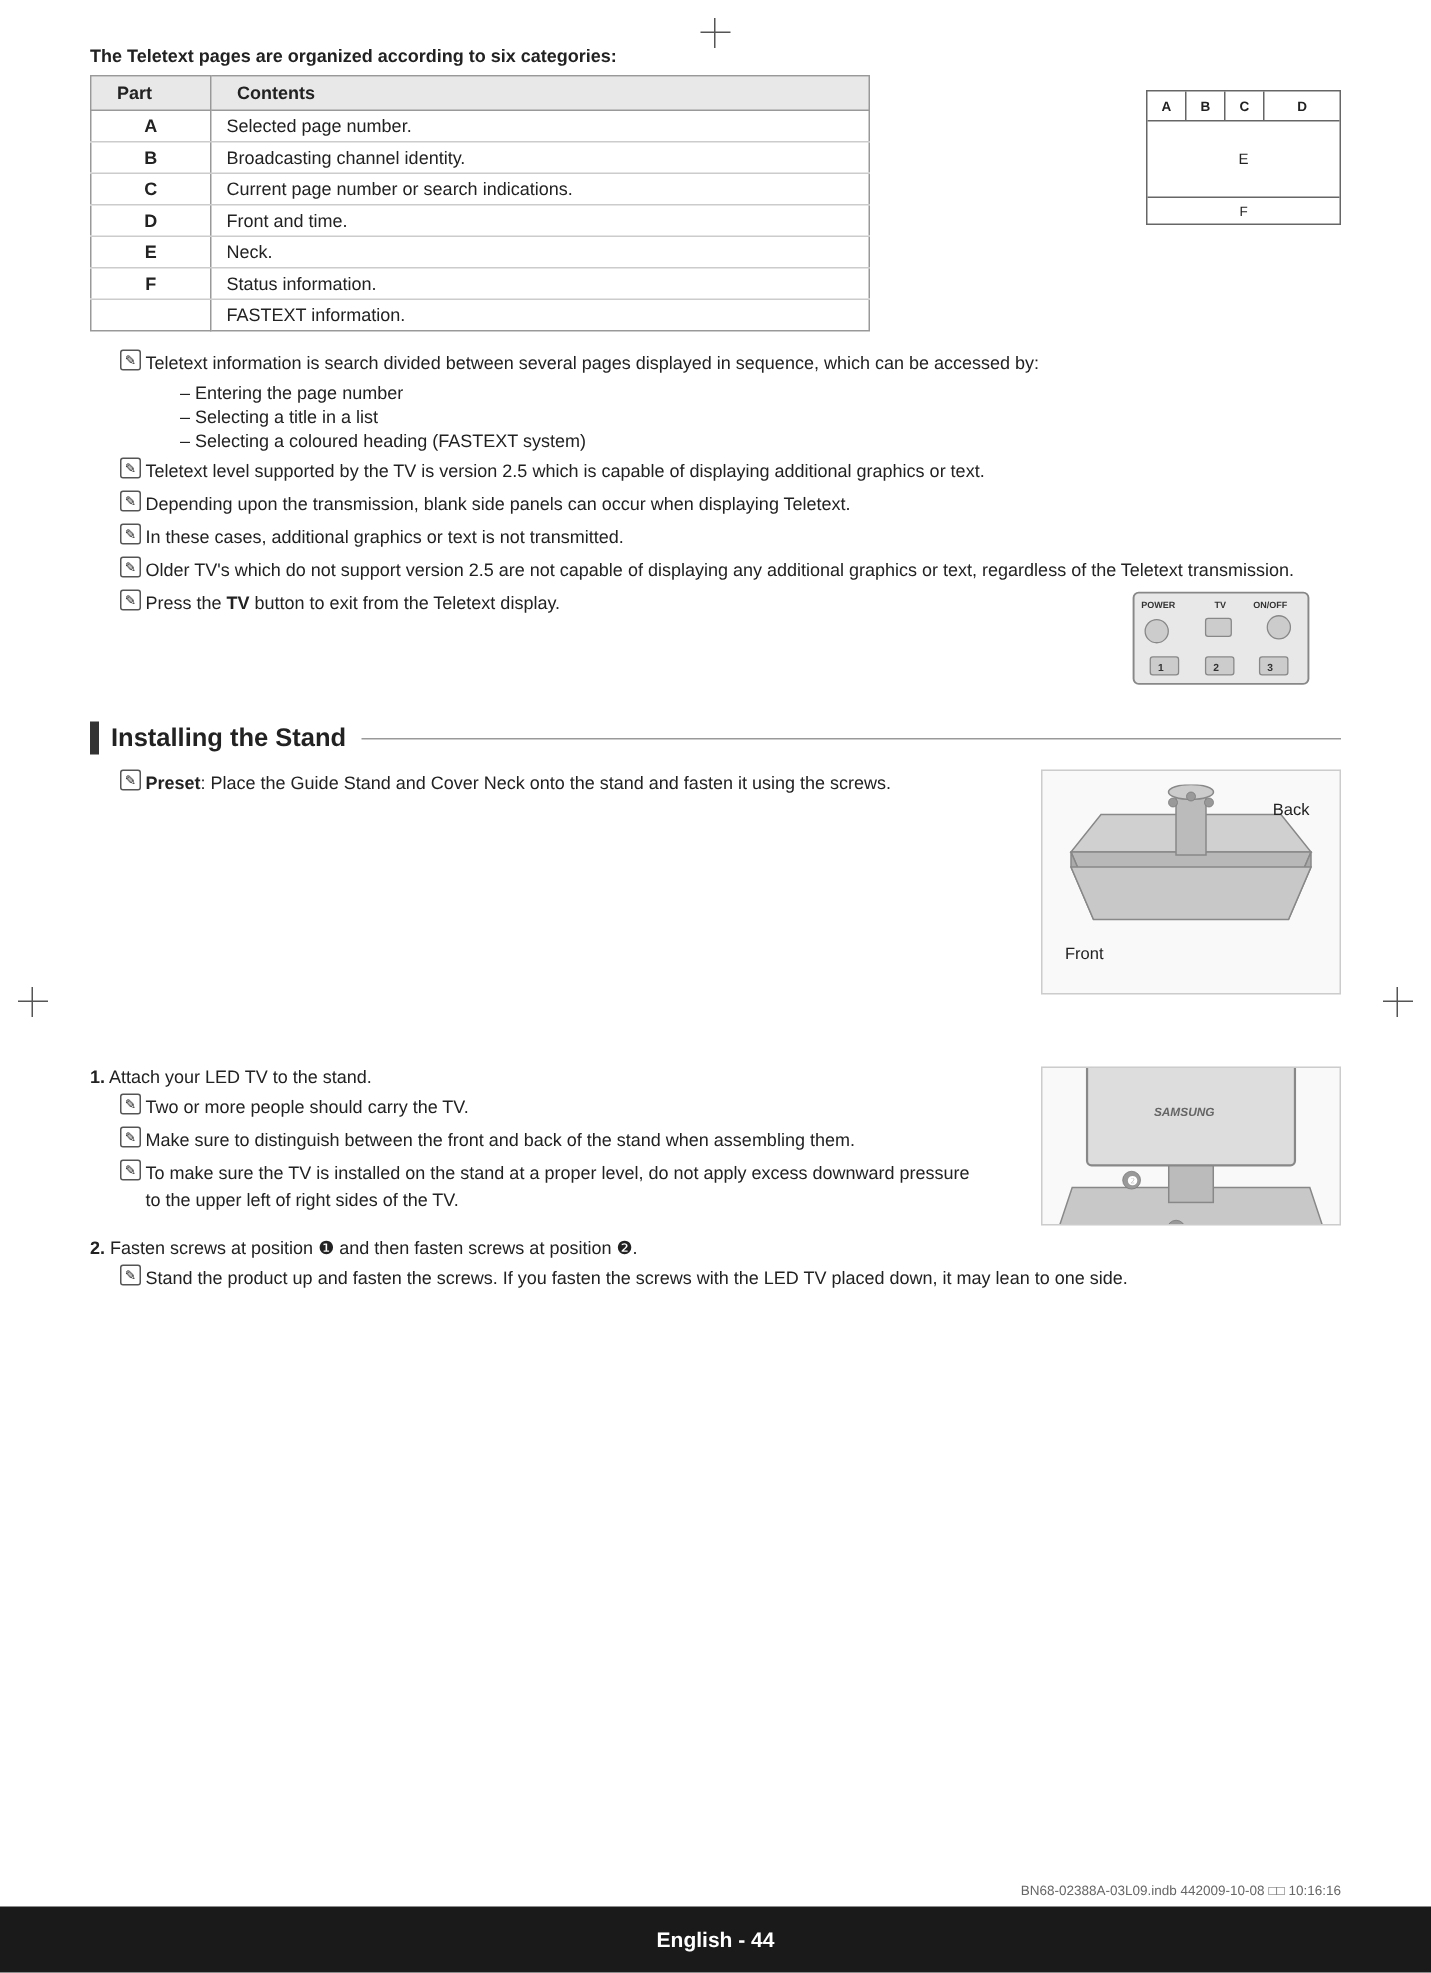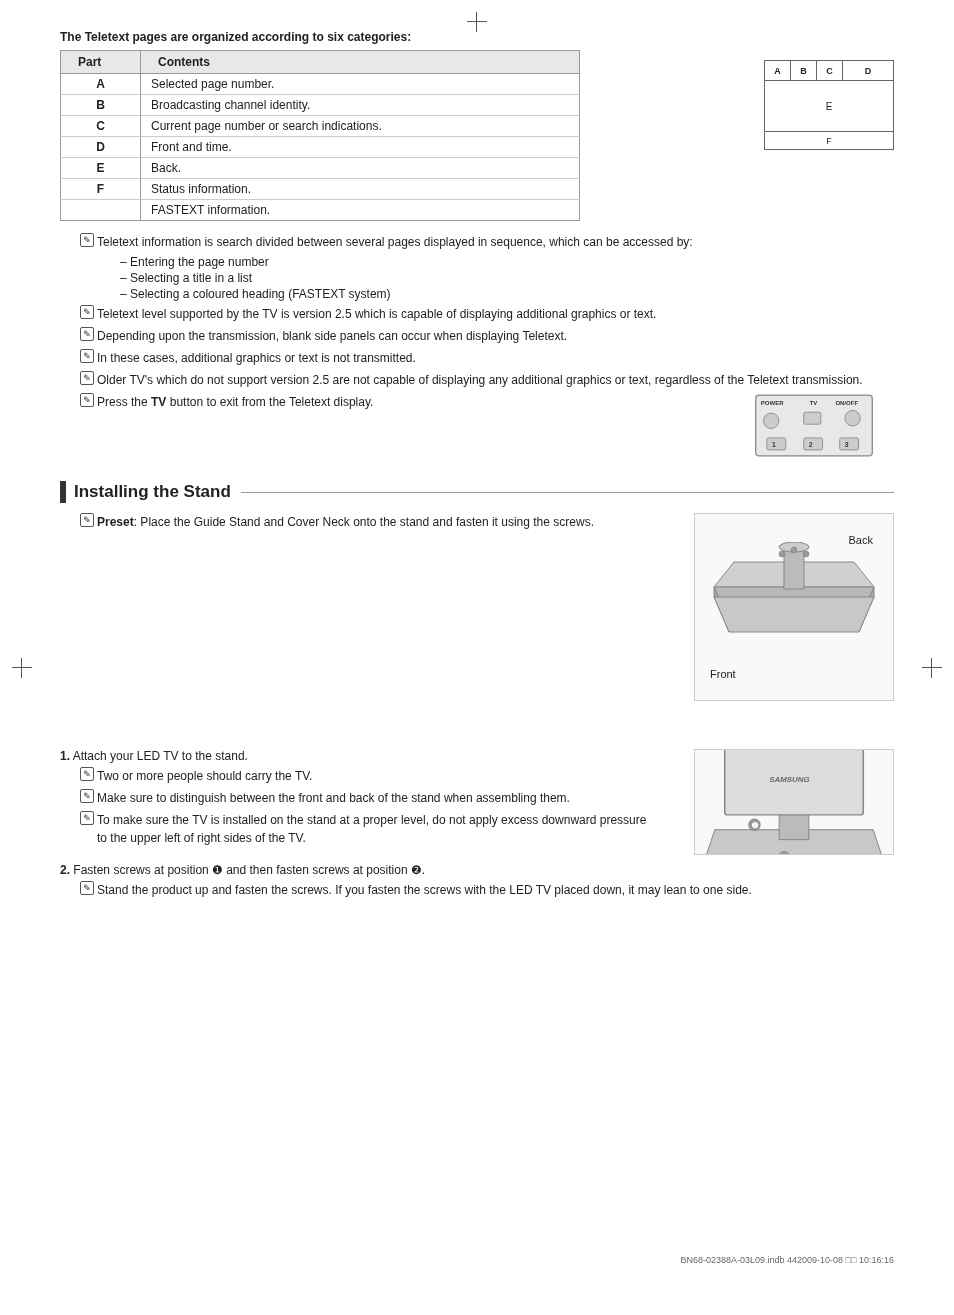--- a/index.html
+++ b/index.html
@@ -220,21 +220,21 @@
       gap: 20px;
     }
 
     .content-left {
       flex: 1;
     }
 
     
     .stand-box {
       width: 200px;
-      height: 188px;
+      height: 150px;
       border: 1px solid #ccc;
       position: relative;
       background: #f9f9f9;
       display: flex;
       align-items: center;
       justify-content: center;
       overflow: hidden;
     }
 
     .stand-box-2 {
@@ -361,21 +361,21 @@
         <tr>
           <td>C</td>
           <td>Current page number or search indications.</td>
         </tr>
         <tr>
           <td>D</td>
           <td>Front and time.</td>
         </tr>
         <tr>
           <td>E</td>
-          <td>Back.</td>
+          <td>Neck.</td>
         </tr>
         <tr>
           <td>F</td>
           <td>Status information.</td>
         </tr>
         <tr>
           <td></td>
           <td>FASTEXT information.</td>
         </tr>
       </tbody>
@@ -544,14 +544,17 @@
         <span class="note-text">Stand the product up and fasten the screws. If you fasten the screws with the LED TV placed down, it may lean to one side.</span>
       </div>
     </div>
   </div>
 
   <div class="footer-meta">
     <span>BN68-02388A-03L09.indb   44</span>
     <span>2009-10-08   □□   10:16:16</span>
   </div>
 
+  <div class="bottom-bar">
+    <span class="bottom-bar-text">English - 44</span>
+  </div>
 
 </div>
 
 </body></html>

